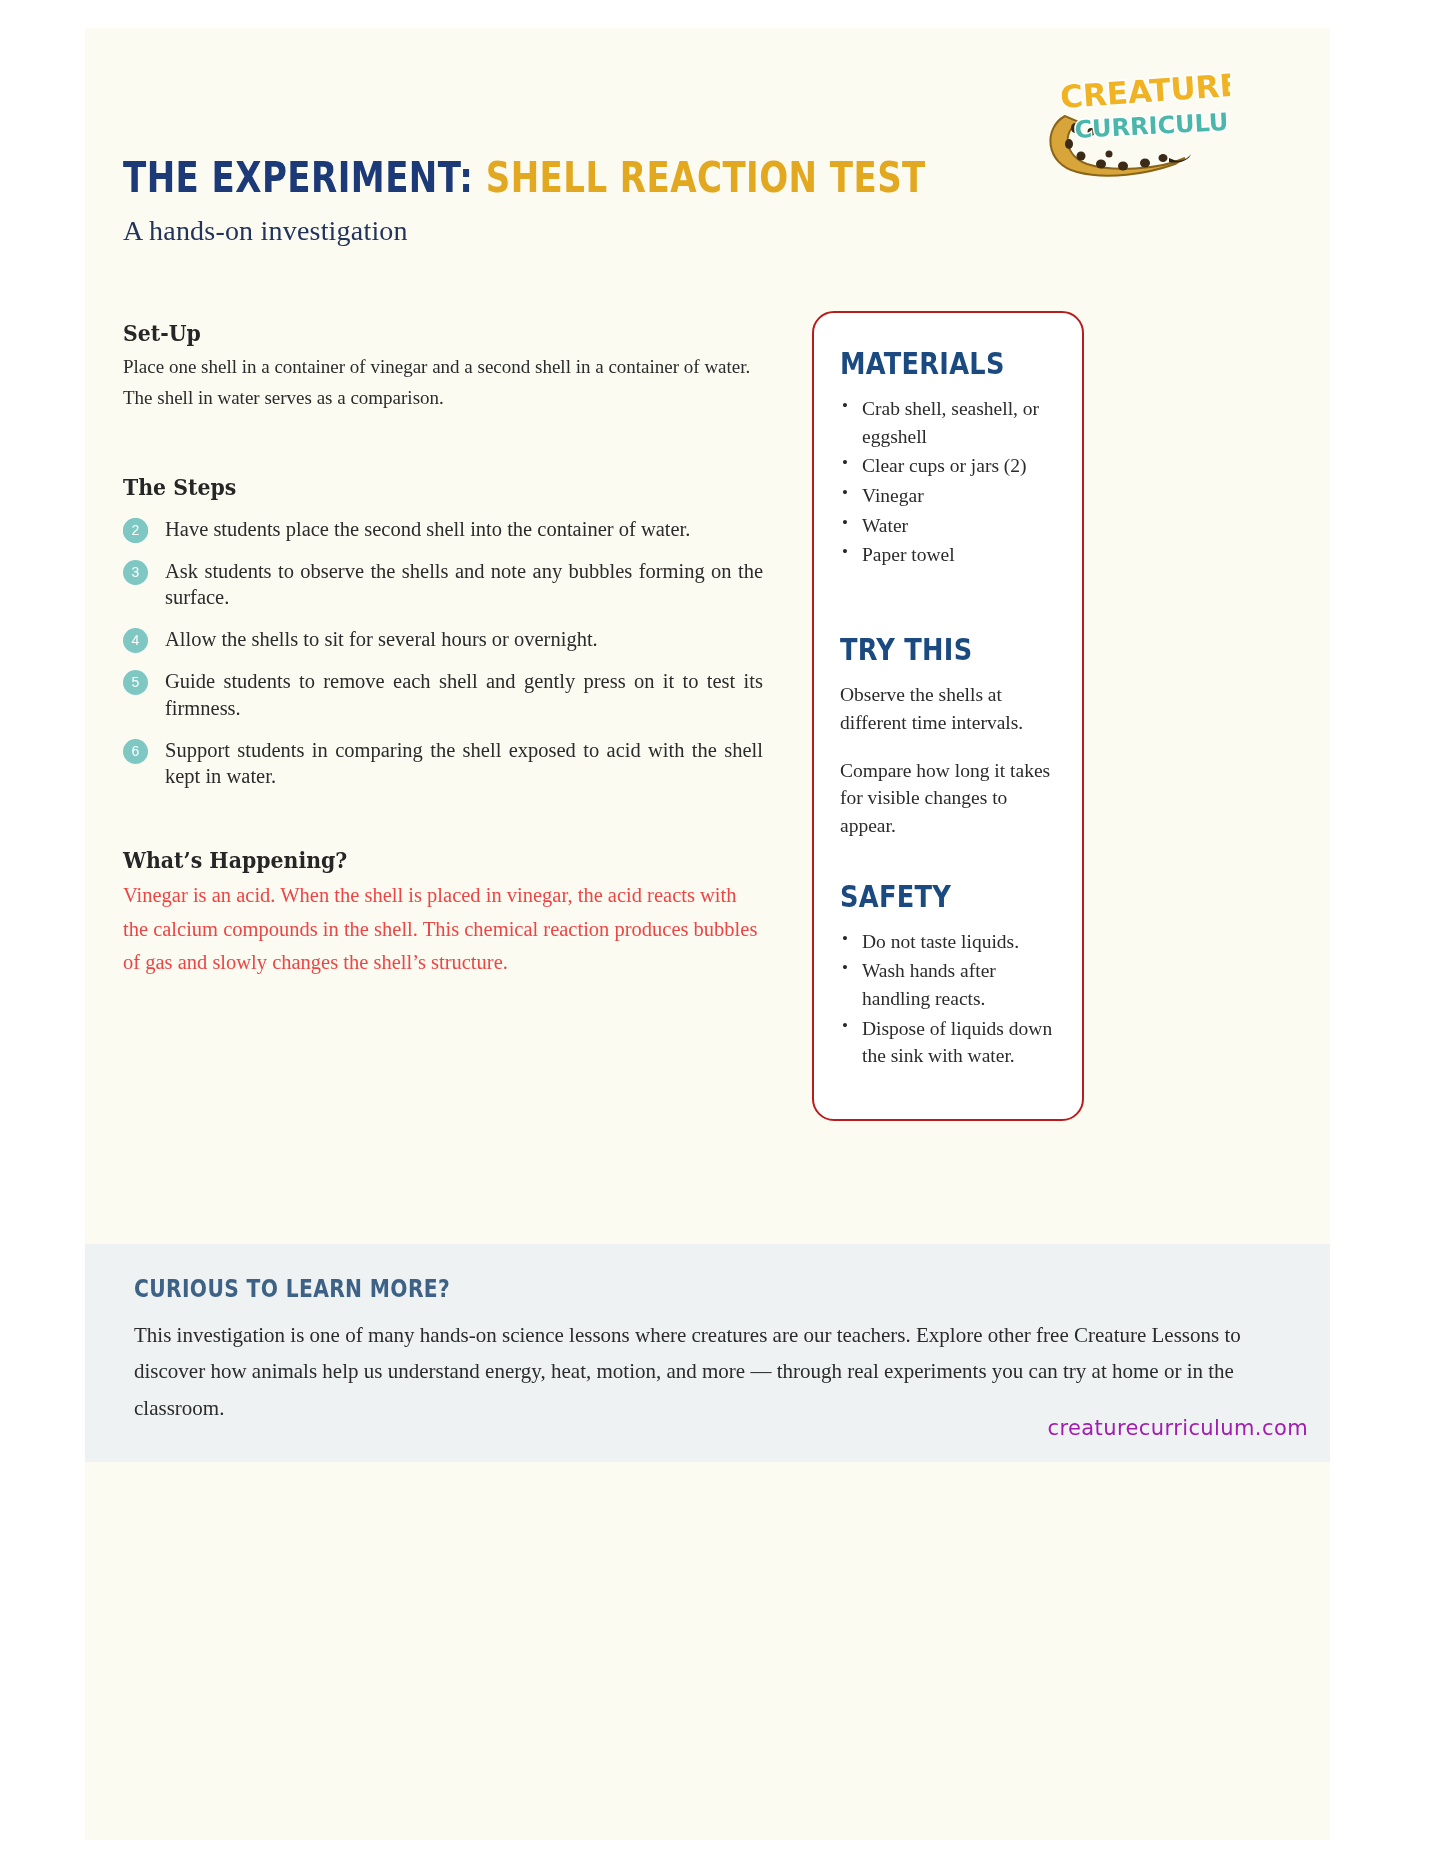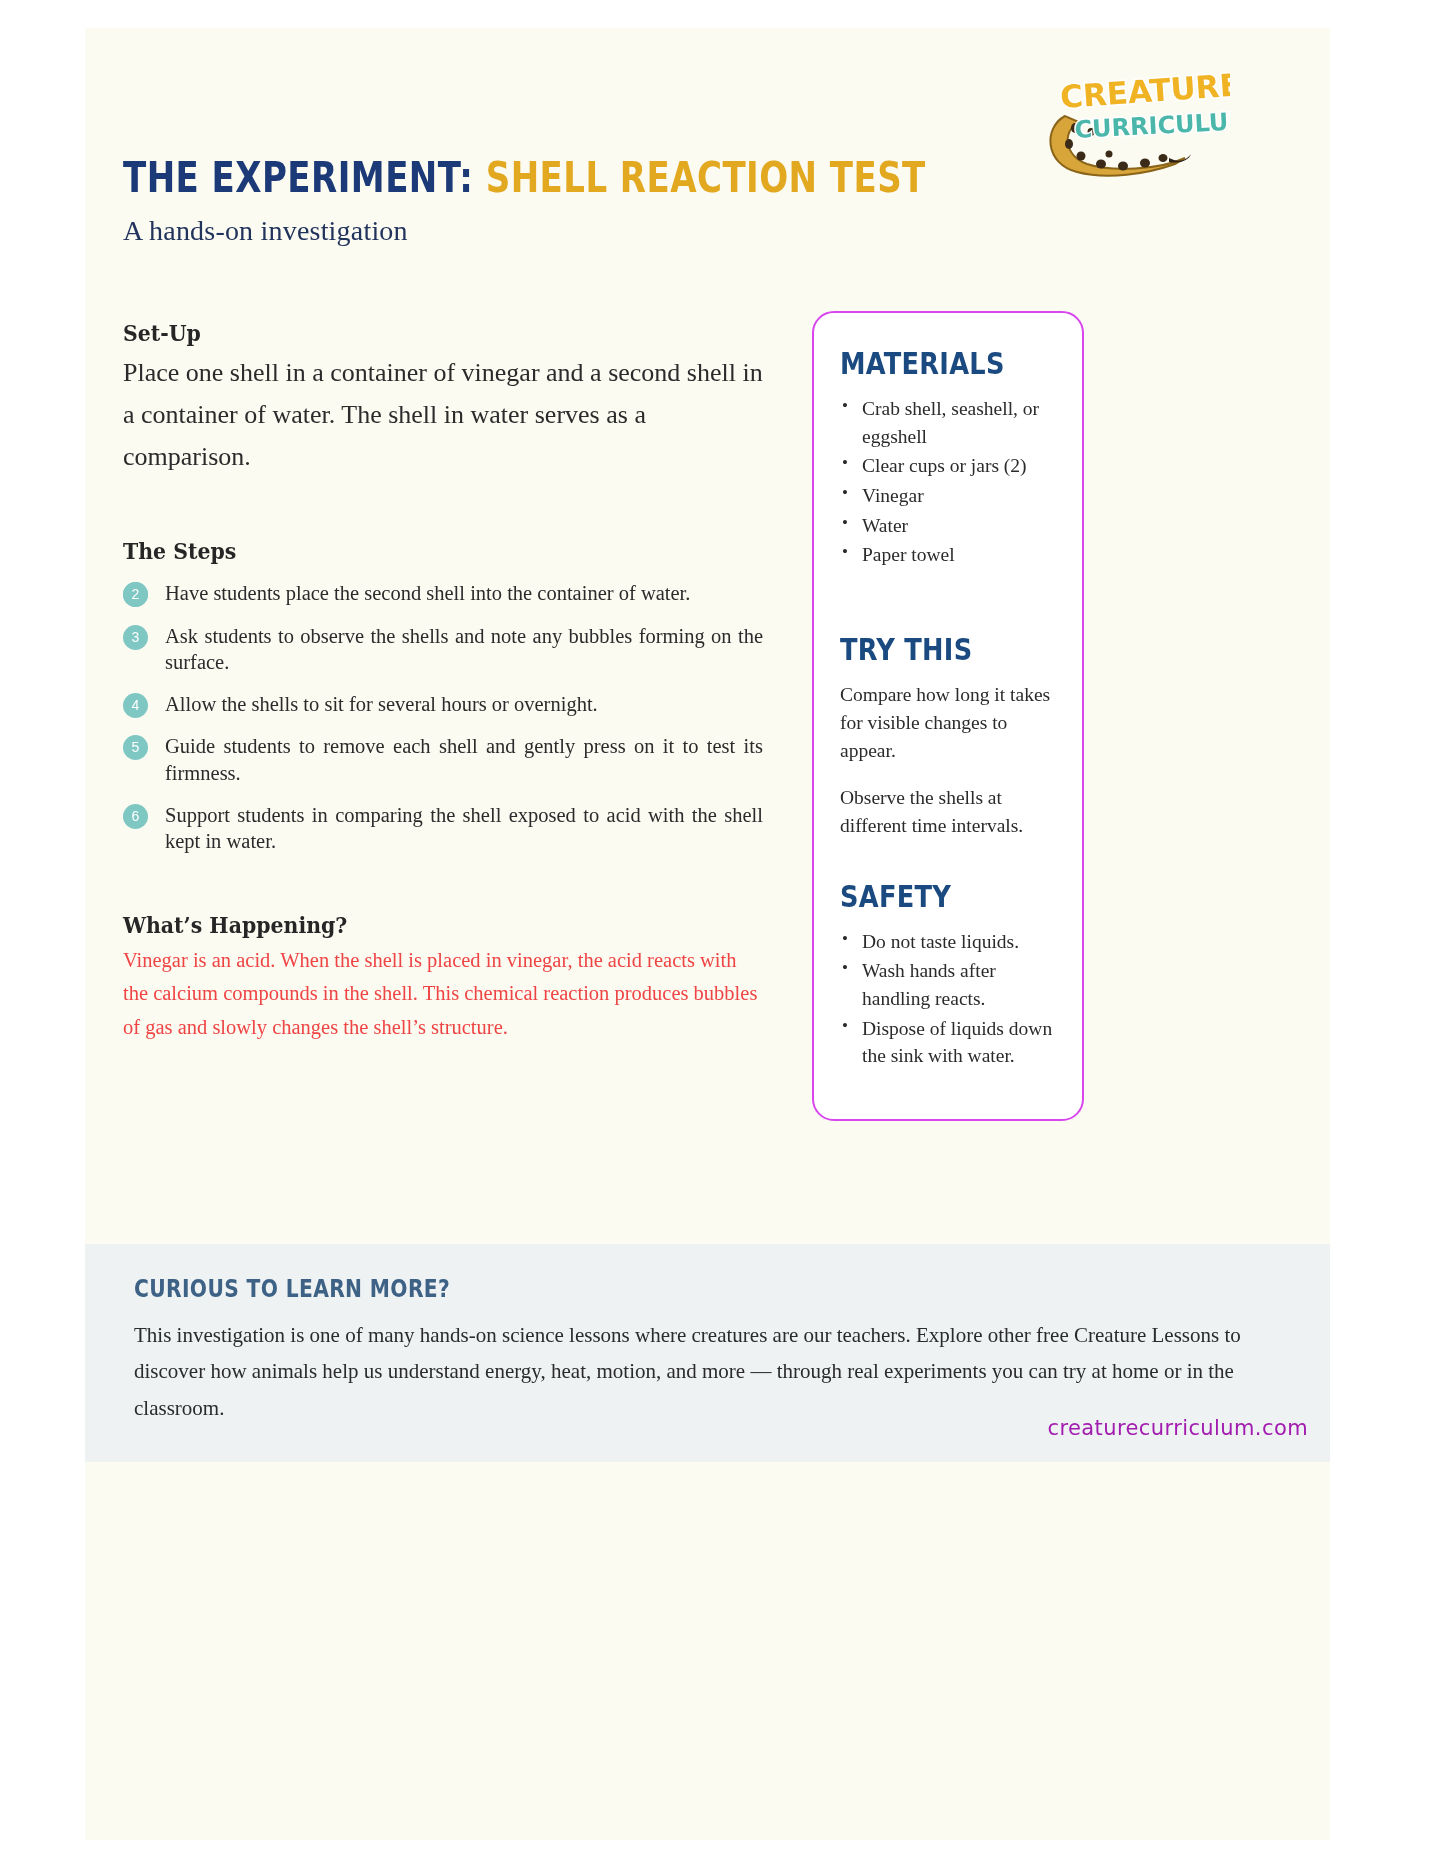--- a/index.html
+++ b/index.html
@@ -76,21 +76,21 @@
     font-weight: bold;
     font-size: 22px;
     color: #262626;
     letter-spacing: 0px;
     margin: 0 0 6px 0;
     transform: scaleX(0.93);
     transform-origin: left center;
   }
   .sec-body {
     font-family: "Liberation Serif", serif;
-    font-size: 26px;
+    font-size: 19px;
     line-height: 1.62;
     color: #2b2b2b;
     margin: 0;
   }
 
   .block-steps { margin-top: 60px; }
   .steps { margin: 14px 0 0 0; padding: 0; list-style: none; }
   .step {
     position: relative;
     padding-left: 42px;
@@ -128,21 +128,21 @@
   }
 
   
   .sidecard {
     position: absolute;
     left: 727px;
     top: 283px;
     width: 272px;
     height: 810px;
     background: #ffffff;
-    border: 2px solid #d946ef;
+    border: 2px solid #b91c1c;
     border-radius: 22px;
     box-sizing: border-box;
     padding: 32px 26px 20px 26px;
   }
   .side-head {
     font-family: "DejaVu Sans Condensed", "Liberation Sans Narrow", "Liberation Sans", sans-serif;
     font-weight: bold;
     font-size: 31px;
     color: #1a4a80;
     letter-spacing: 0.3px;
@@ -294,22 +294,22 @@
     <h2 class="side-head">MATERIALS</h2>
     <ul class="side-list">
       <li>Crab shell, seashell, or eggshell</li>
       <li>Clear cups or jars (2)</li>
       <li>Vinegar</li>
       <li>Water</li>
       <li>Paper towel</li>
     </ul>
 
     <h2 class="side-head gap-trythis">TRY THIS</h2>
+    <p class="side-p">Observe the shells at different time intervals.</p>
     <p class="side-p">Compare how long it takes for visible changes to appear.</p>
-    <p class="side-p">Observe the shells at different time intervals.</p>
 
     <h2 class="side-head gap-safety">SAFETY</h2>
     <ul class="side-list">
       <li>Do not taste liquids.</li>
       <li>Wash hands after handling reacts.</li>
       <li>Dispose of liquids down the sink with water.</li>
     </ul>
 
   </div>
 

